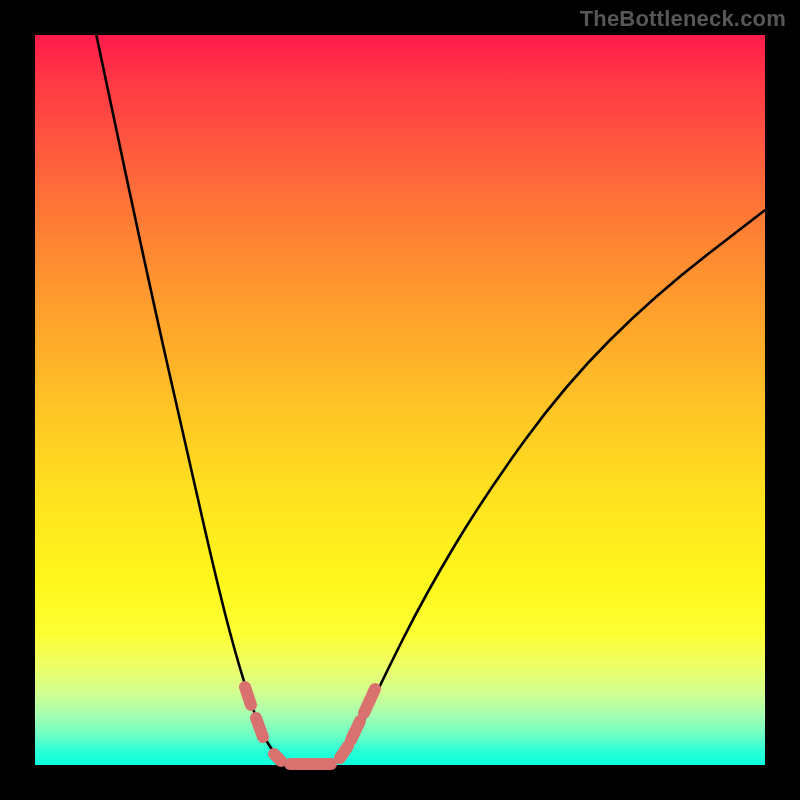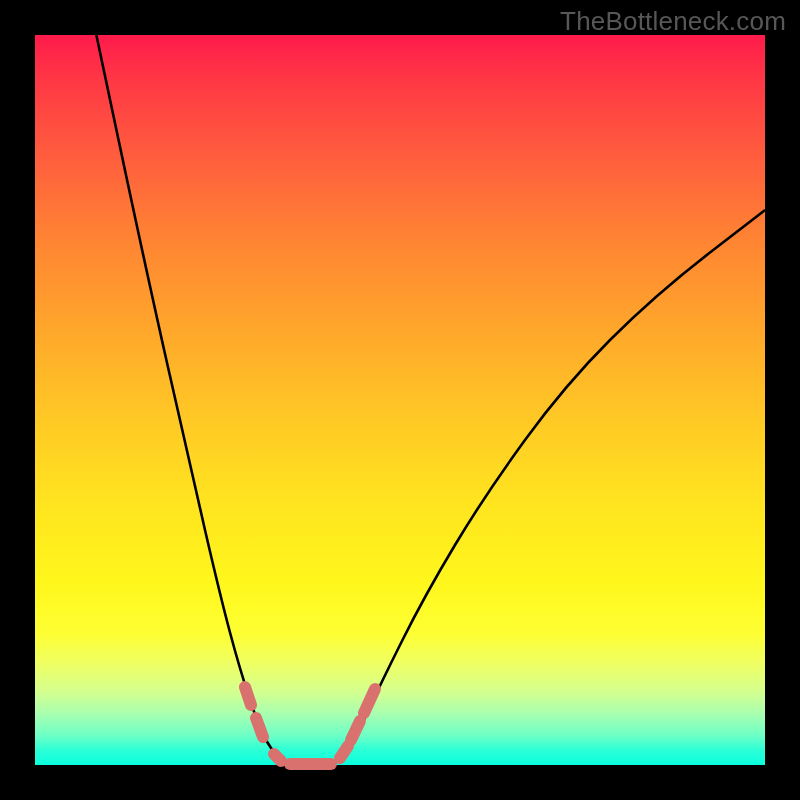--- a/index.html
+++ b/index.html
@@ -17,22 +17,22 @@
     left: 0;
     width: 800px;
     height: 800px;
     background: #000;
   }
   .watermark {
     position: absolute;
     top: 6px;
     right: 14px;
     color: #575757;
-    font-size: 26px;
-    font-weight: 400;
+    font-size: 22px;
+    font-weight: 700;
     letter-spacing: 0.2px;
   }
   .plot {
     position: absolute;
     top: 35px;
     left: 35px;
     width: 730px;
     height: 730px;
     background: linear-gradient(to bottom,
       #ff1b4b 0%,

